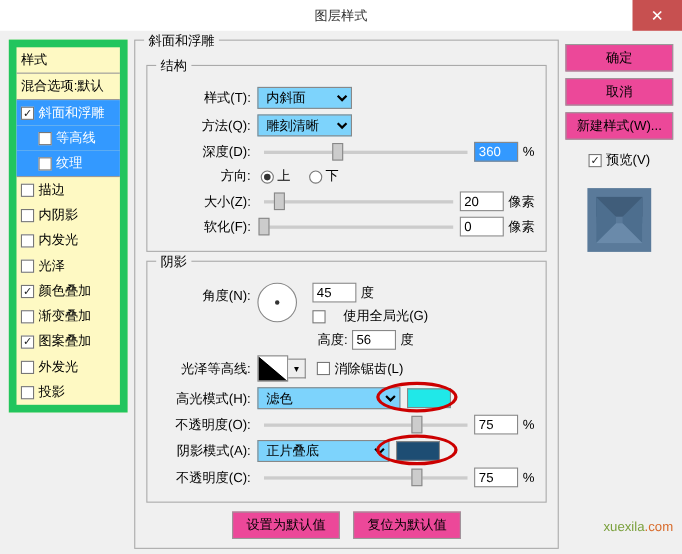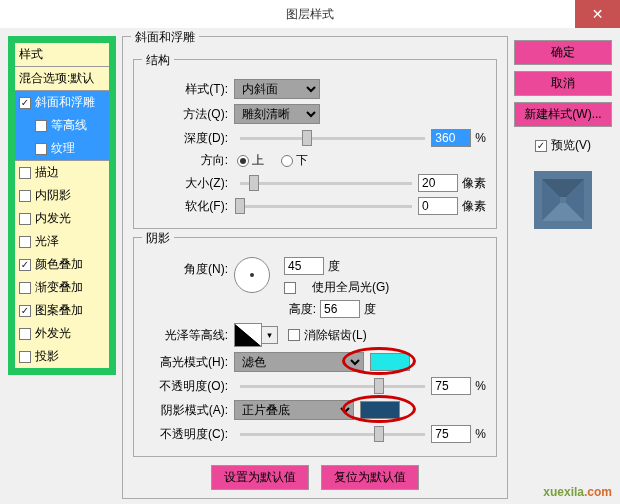--- a/index.html
+++ b/index.html
@@ -14,42 +14,42 @@
 .style-item.selected { background: #3399ff; color: #fff; }
 .style-item.child { padding-left: 20px; }
 .cb { width: 12px; height: 12px; border: 1px solid #777; background: #fff; display: inline-flex; align-items: center; justify-content: center; font-size: 10px; color: #222; }
 .cb.checked::before { content: "✓"; }
 .divider { height: 1px; background: #999; }
 .center-col { flex: 1; }
 .groupbox { border: 1px solid #aaa; margin-bottom: 8px; position: relative; padding: 18px 10px 8px 10px; }
 .groupbox-title { position: absolute; top: -8px; left: 8px; background: #f0f0f0; padding: 0 4px; }
 .row { display: flex; align-items: center; margin: 5px 0; }
 .row-label { width: 90px; text-align: right; padding-right: 6px; }
-.sel { border: 1px solid #888; background: #a3a3a3; padding: 1px 3px; height: 20px; }
+.sel { border: 1px solid #888; background: #7dd3fc; padding: 1px 3px; height: 20px; }
 .slider-track { flex: 1; height: 3px; background: #ccc; position: relative; margin: 0 6px; }
 .slider-thumb { position: absolute; width: 10px; height: 16px; background: #ccc; border: 1px solid #888; top: -7px; transform: translateX(-50%); }
 .num { width: 40px; border: 1px solid #888; background: #fff; padding: 1px 3px; text-align: left; height: 18px; }
 .num.sel-blue { background: #3399ff; color: #fff; }
 .unit { margin-left: 4px; }
 .radio { width: 12px; height: 12px; border: 1px solid #777; border-radius: 50%; background: #fff; display: inline-flex; align-items: center; justify-content: center; margin: 0 3px; }
 .radio.on::before { content: ""; width: 6px; height: 6px; background: #333; border-radius: 50%; }
 .angle-dial { width: 36px; height: 36px; border: 1px solid #888; border-radius: 50%; background: #fff; position: relative; margin-right: 8px; }
 .angle-dial::before { content: ""; position: absolute; width: 4px; height: 4px; background: #333; border-radius: 50%; top: 50%; left: 50%; transform: translate(-50%,-50%); }
 .contour-sw { width: 28px; height: 24px; border: 1px solid #888; background: linear-gradient(to top right, #000 0%, #000 49%, #fff 51%, #fff 100%); }
 .color-sw { width: 40px; height: 18px; border: 1px solid #888; display: inline-block; }
 .ring { position: absolute; border: 3px solid #c00; border-radius: 50%; pointer-events: none; }
 .right-col { width: 98px; display: flex; flex-direction: column; gap: 6px; align-items: stretch; padding-top: 4px; }
 .btn { border: 1px solid #999; background: #ec4899; padding: 3px 0; text-align: center; cursor: pointer; }
 .preview { width: 58px; height: 58px; background: #5a7a9a; margin: 6px auto 0; position: relative; }
 .preview::before { content:""; position:absolute; inset:8px; border:18px solid transparent; border-top-color:#405d7a; border-left-color:#4d6e8e; border-right-color:#4d6e8e; border-bottom-color:#6a8aaa; }
 .dropdown { display: inline-flex; align-items: center; }
 .dd-btn { width: 16px; height: 18px; border: 1px solid #888; border-left: none; background: #eee; display: flex; align-items: center; justify-content: center; font-size: 9px; }
 .bottom-btns { display: flex; gap: 12px; justify-content: center; margin-top: 6px; }
 .bottom-btns .btn { padding: 3px 12px; }
-.watermark { position: absolute; right: 8px; bottom: 4px; color: #7aa03c; font-weight: bold; font-size: 16px; }
+.watermark { position: absolute; right: 8px; bottom: 16px; color: #7aa03c; font-weight: normal; font-size: 16px; }
 .watermark .com { color: #d86b2b; }
 .subgroup { border: 1px solid #aaa; margin: 4px 0 8px 0; padding: 14px 10px 8px 10px; position: relative; }
 .angle-block { display:flex; flex-direction:column; gap:4px; margin-left:6px;}
 </style>
 </head>
 <body>
 
 <div class="titlebar">
   <div class="titlebar-title">图层样式</div>
   <div class="titlebar-close">✕</div>

